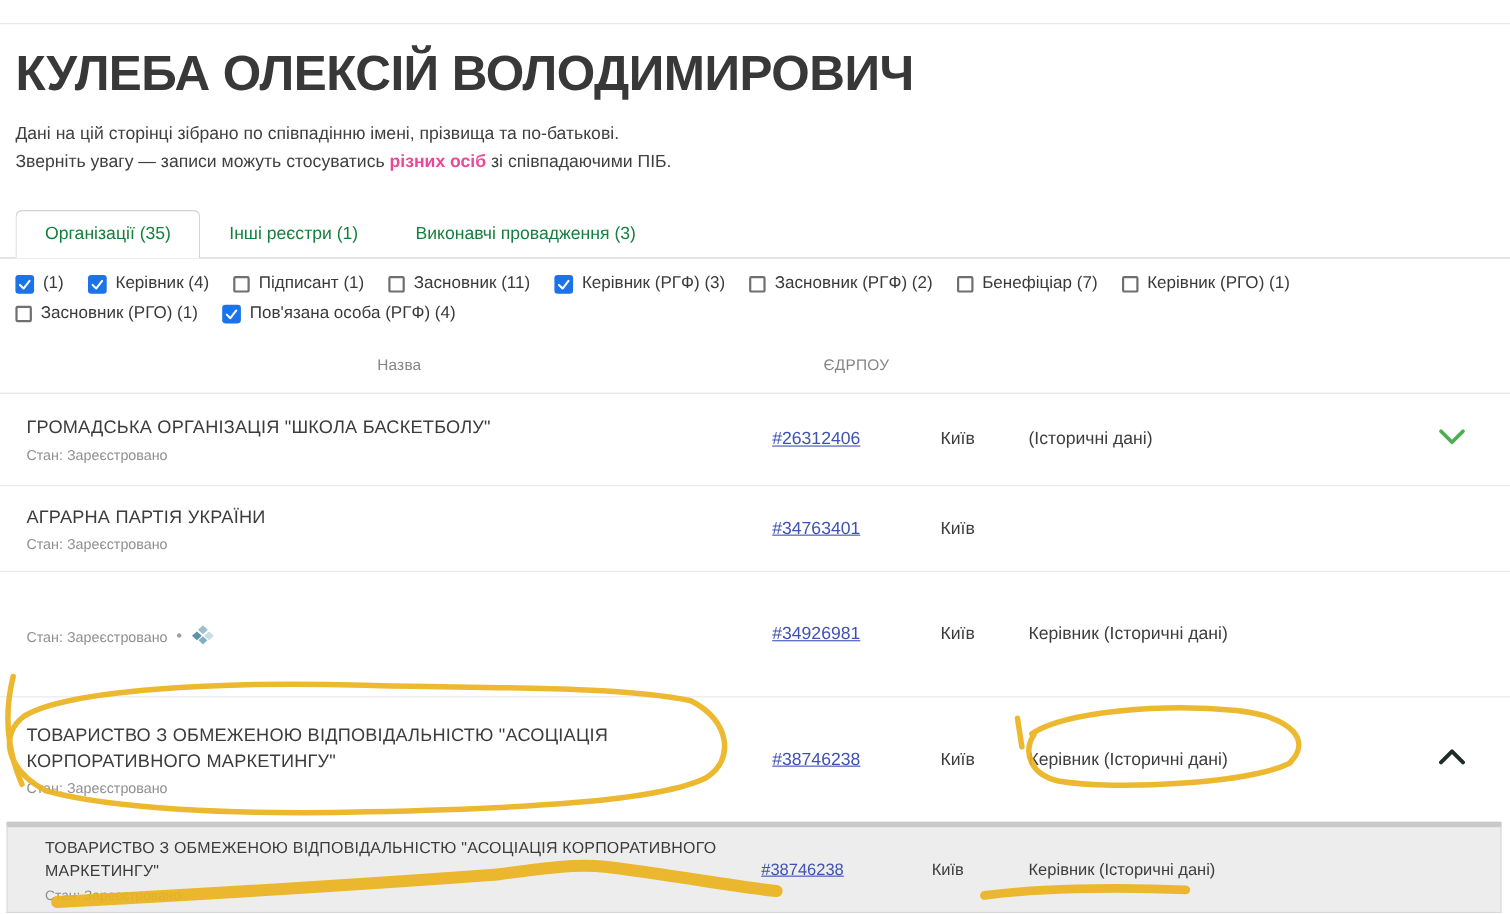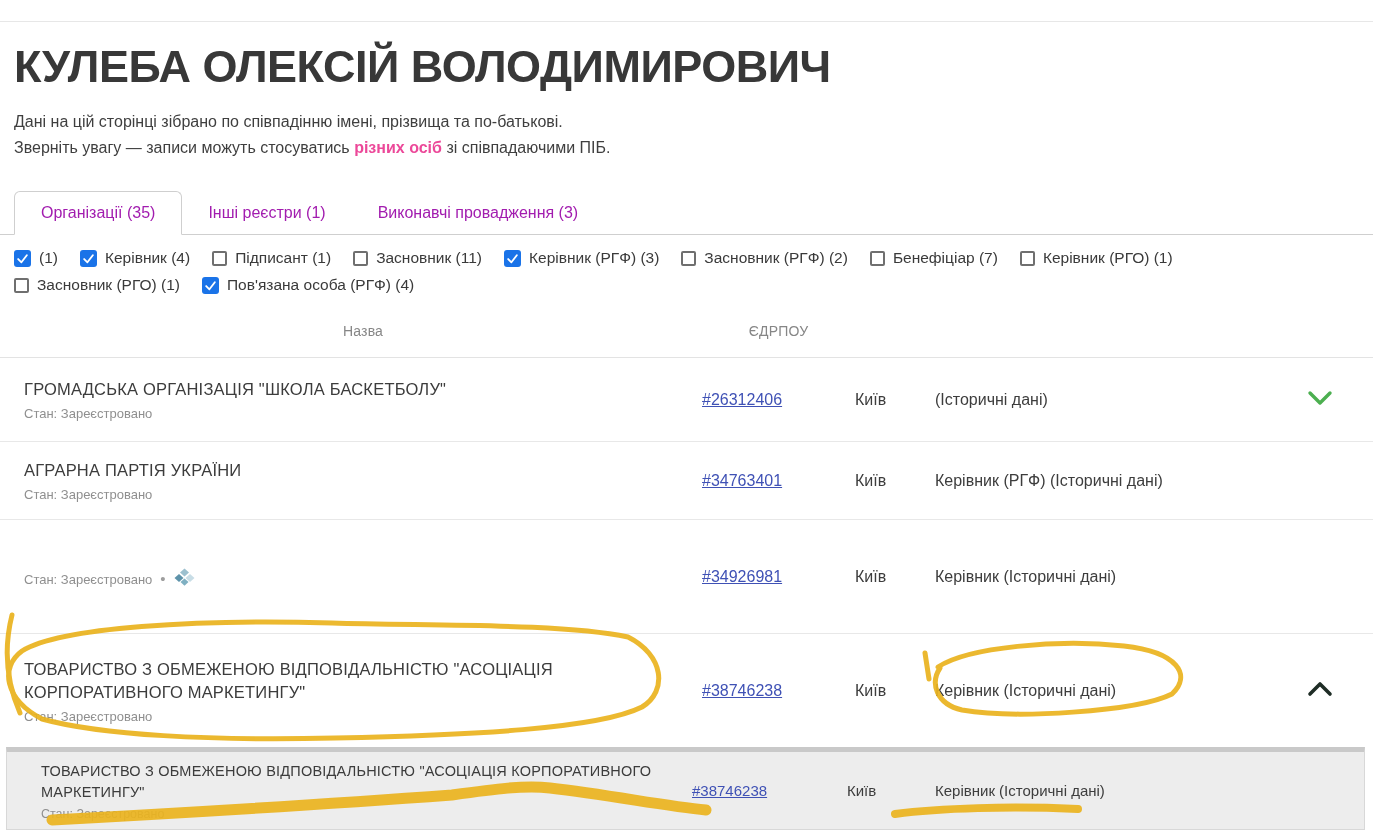--- a/index.html
+++ b/index.html
@@ -8,21 +8,21 @@
   .page { position:relative; width:1373px; height:831px; background:#fff; overflow:hidden;margin-top:17px; }
   .topline { height:1px; background:#e7e7e7; margin-top:4px; }
 
   .title { margin:18px 14px 0; font-size:45px; line-height:53px; font-weight:bold;
            color:#383838; letter-spacing:-0.5px; }
   .intro { margin:16px 14px 0; font-size:16px; color:#3f3f3f; line-height:26px; }
   .intro b { font-weight:bold; color:#ec4899; }
 
   .tabs { margin-top:30px; border-bottom:1px solid #cfcfcf; padding-left:14px;
           display:flex; align-items:flex-end; }
-  .tab { padding:12px 26px; font-size:16px; color:#a21caf; white-space:nowrap; cursor:pointer; }
+  .tab { padding:12px 26px; font-size:16px; color:#15803d; white-space:nowrap; cursor:pointer; }
   .tab.active { border:1px solid #cfcfcf; border-bottom:1px solid #fff; margin-bottom:-1px;
                 border-radius:6px 6px 0 0; background:#fff; }
 
   .filters { margin:14px 14px 0; max-width:1345px; display:flex; flex-wrap:wrap;
              column-gap:22px; row-gap:9px; font-size:15.5px; color:#3a3a3a; }
   .filter { display:flex; align-items:center; gap:8px; cursor:pointer; white-space:nowrap; }
   .cb { flex:0 0 auto; }
   .cb.on { width:17px; height:17px; border-radius:3px; background:#1a73e8;
            display:flex; align-items:center; justify-content:center; }
   .cb.off { width:15px; height:15px; border:2px solid #6f6f6f; border-radius:2px; background:#fff; }
@@ -155,21 +155,20 @@
     </div>
   </div>
 
   <div class="grid trow r1">
     <div class="name-cell">
       <div class="org-name">АГРАРНА ПАРТІЯ УКРАЇНИ</div>
       <div class="status">Стан: Зареєстровано</div>
     </div>
     <div class="edrpou"><a href="#">#34763401</a></div>
     <div class="city">Київ</div>
-    <div class="role">Керівник (РГФ) (Історичні дані)</div>
     <div></div>
   </div>
 
   <div class="grid trow r2">
     <div class="name-cell">
       <div class="status">
         <span>Стан: Зареєстровано</span>
         <span class="dot">•</span>
         <span>
           <svg width="21" height="19" viewBox="0 0 21 19">

